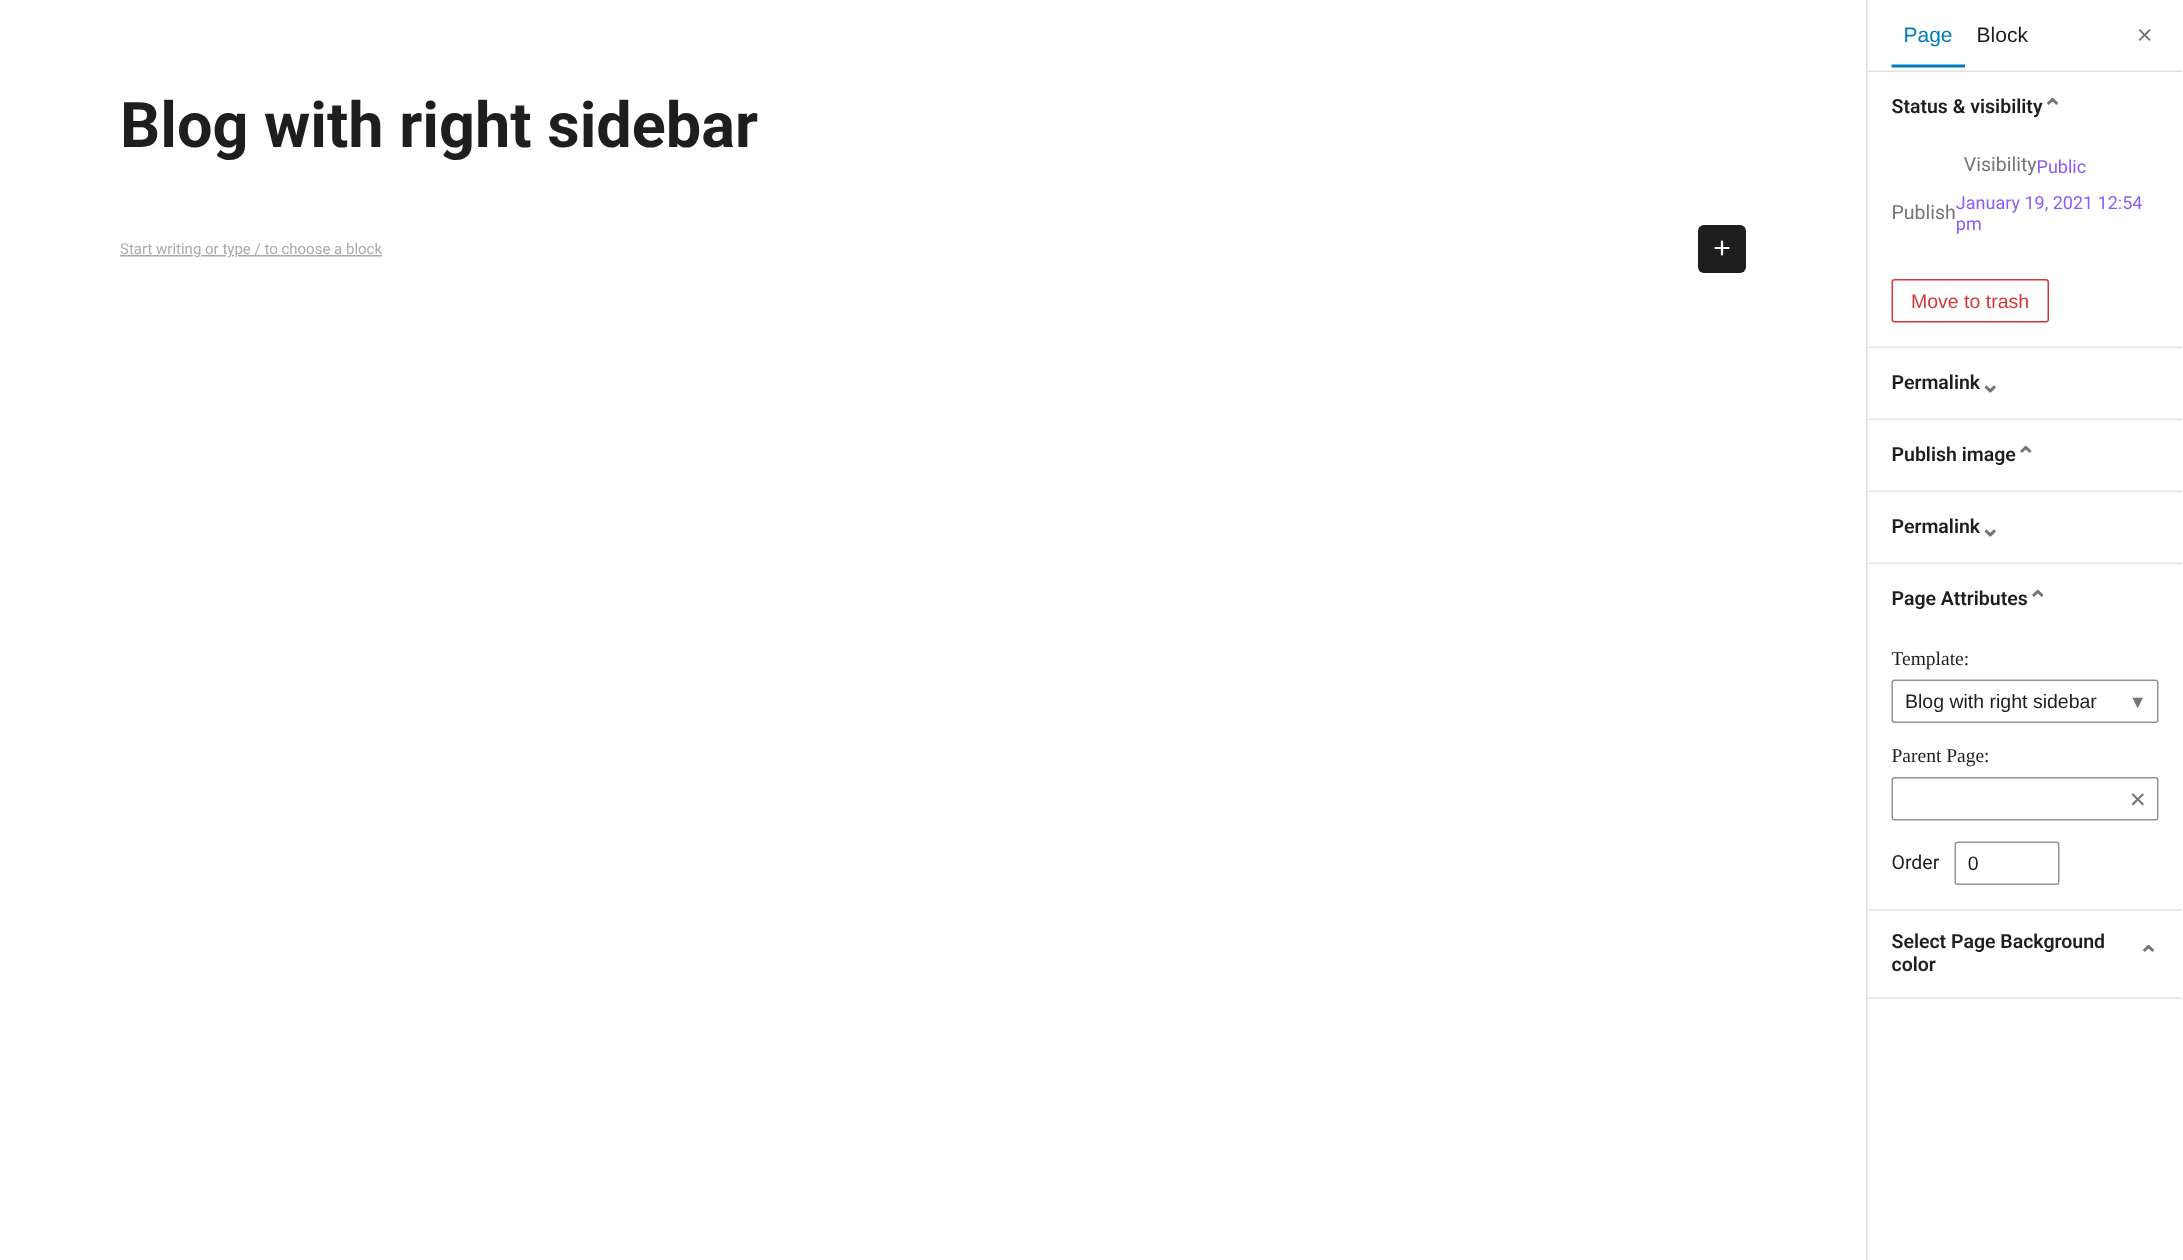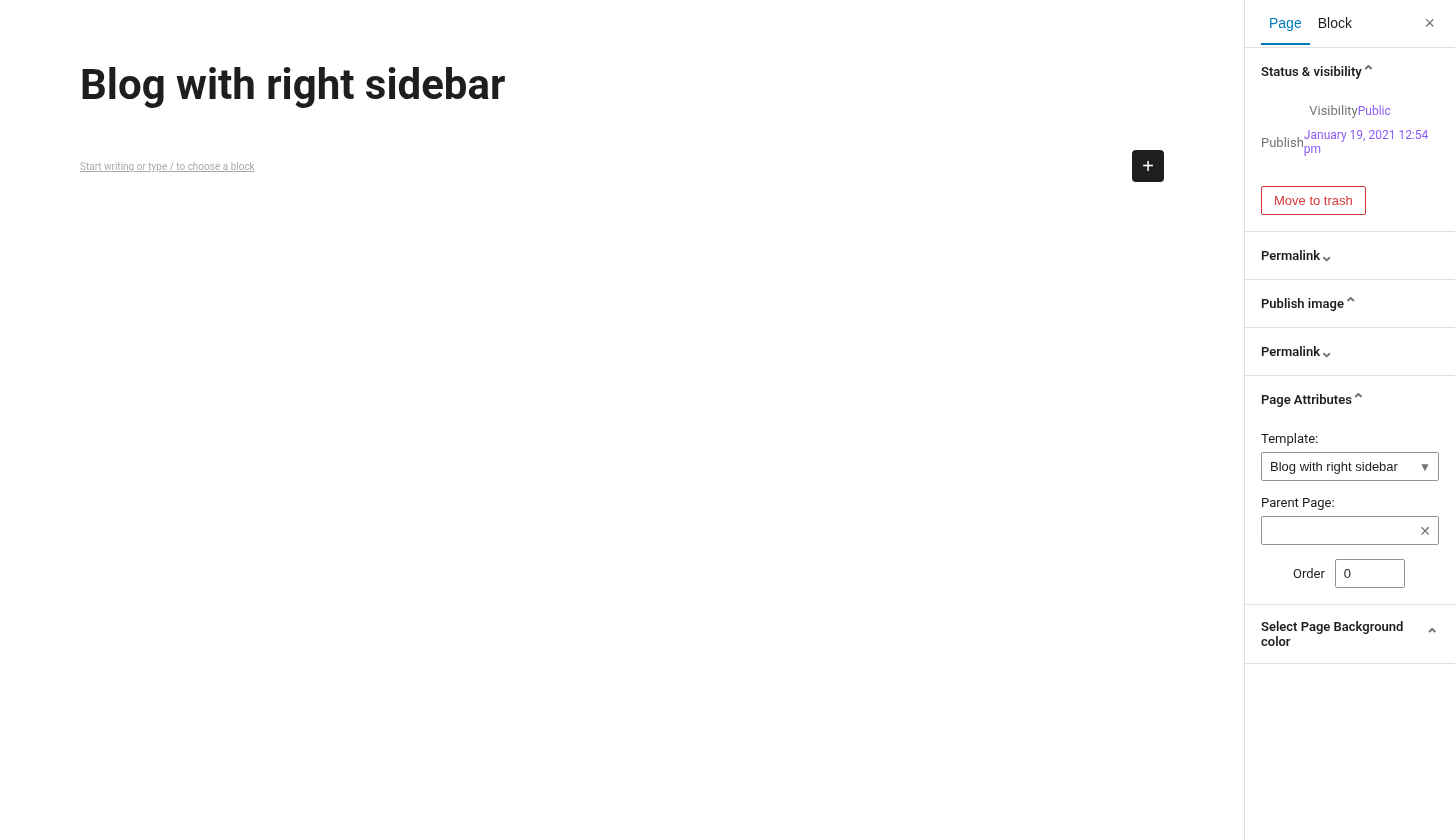--- a/index.html
+++ b/index.html
@@ -191,20 +191,21 @@
       display: block;
       border-radius: 2px;
     }
 
     
     .field-label {
       font-size: 13px;
       color: #1e1e1e;
       margin-bottom: 6px;
       display: block;
+      font-family: Liberation Serif, serif;
     }
 
     .select-wrapper {
       position: relative;
       margin-bottom: 14px;
     }
 
     .select-wrapper select {
       width: 100%;
       padding: 6px 28px 6px 8px;
@@ -252,21 +253,20 @@
       border: none;
       cursor: pointer;
       font-size: 14px;
       color: #757575;
     }
 
     .order-row {
       display: flex;
       align-items: center;
       gap: 10px;
-      margin-left: 32px;
     }
 
     .order-label {
       font-size: 13px;
       color: #1e1e1e;
       white-space: nowrap;
     }
 
     .order-input {
       width: 70px;

